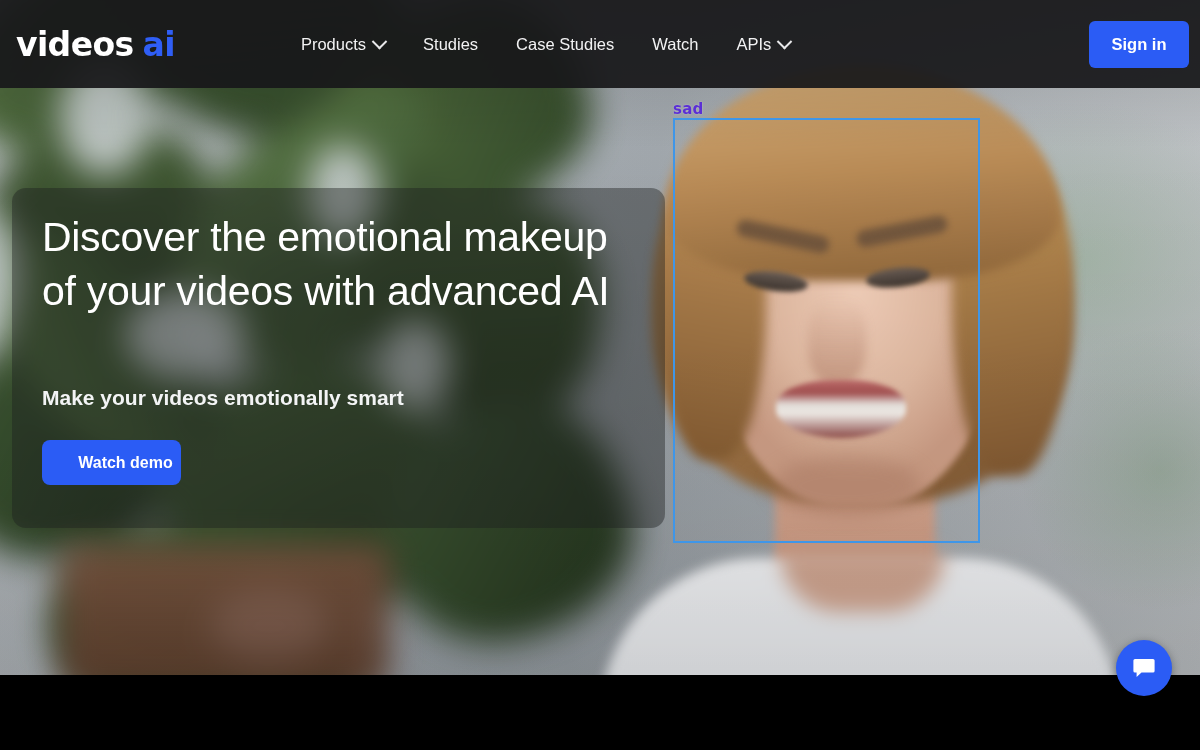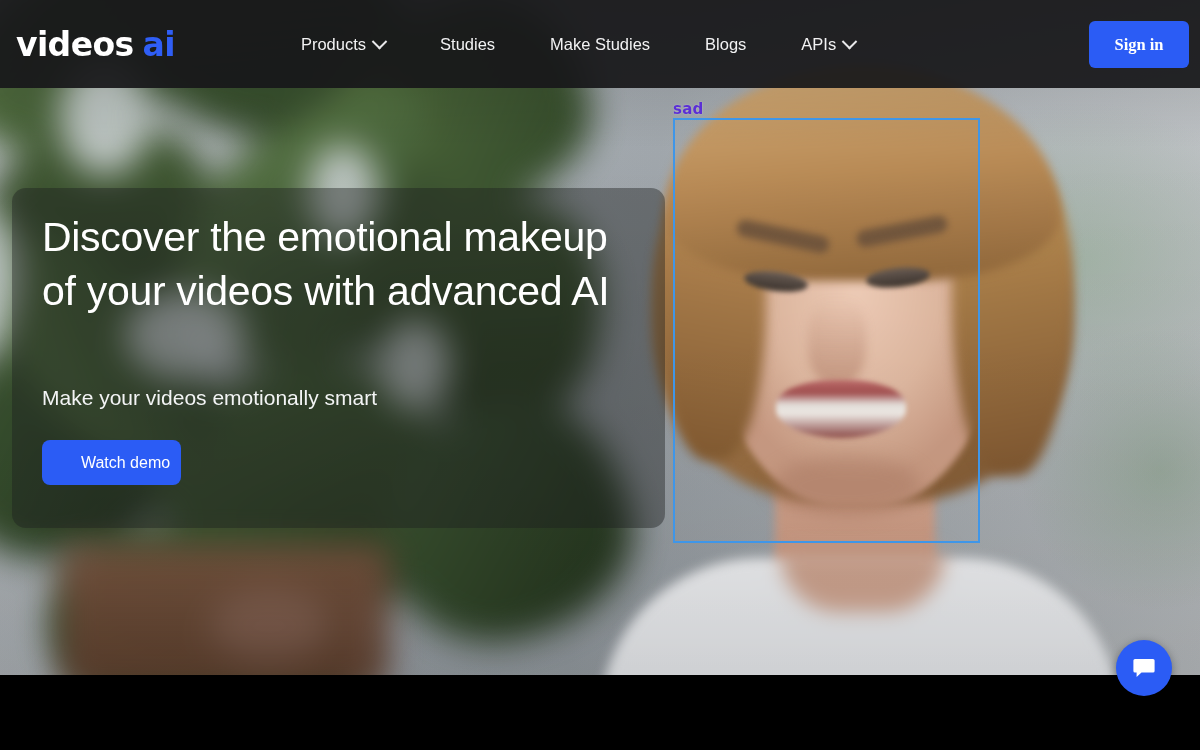--- a/index.html
+++ b/index.html
@@ -262,21 +262,21 @@
     display: flex;
     align-items: baseline;
     gap: 9px;
     font-family: "DejaVu Sans", sans-serif;
   }
   .logo .ai { color: #2f5ef6; }
 
   .nav {
     display: flex;
     align-items: flex-end;
-    gap: 17px;
+    gap: 0;
     margin-left: 107px;
   }
   .nav-item {
     display: flex;
     align-items: center;
     gap: 8px;
     color: #f2f2f3;
     font-size: 16.5px;
     padding: 10px 19px;
     cursor: pointer;
@@ -291,21 +291,21 @@
   .signin {
     position: absolute;
     right: 11px; top: 21px;
     width: 100px; height: 47px;
     background: #2b5cf5;
     color: #fff;
     border: none;
     border-radius: 6px;
     font-size: 16.5px;
     font-weight: 700;
-    font-family: Liberation Serif, serif;
+    font-family: Liberation Sans, sans-serif;
     cursor: pointer;
   }
 
   
   .hero-card {
     position: absolute;
     left: 12px; top: 188px;
     width: 653px; height: 340px;
     background: rgba(28,30,32,.42);
     border-radius: 14px;
@@ -319,32 +319,32 @@
     font-size: 41px;
     line-height: 54px;
     font-weight: 400;
     letter-spacing: -0.3px;
   }
   .hero-sub {
     position: absolute;
     left: 30px; top: 198px;
     color: #f3f4f5;
     font-size: 21px;
-    font-weight: 400;
+    font-weight: 700;
   }
   .watch-btn {
     position: absolute;
     left: 30px; top: 252px;
     width: 139px; height: 45px;
     background: #2b5cf5;
     color: #fff;
     border: none;
     border-radius: 8px;
     font-size: 16px;
-    font-weight: 400;
+    font-weight: 700;
     font-family: "Liberation Sans", sans-serif;
     cursor: pointer;
     padding-left: 28px;
   }
 
   
   .bottom-bar {
     position: absolute;
     left: 0; top: 675px;
     width: 1200px; height: 75px;
@@ -446,24 +446,24 @@
 
     <nav class="nav">
       <div class="nav-item">
         <span>Products</span>
         <span class="chev"></span>
       </div>
       <div class="nav-item">
         <span>Studies</span>
       </div>
       <div class="nav-item">
-        <span>Make Studies</span>
+        <span>Case Studies</span>
       </div>
       <div class="nav-item">
-        <span>Blogs</span>
+        <span>Watch</span>
       </div>
       <div class="nav-item">
         <span>APIs</span>
         <span class="chev"></span>
       </div>
     </nav>
 
     <button class="signin">Sign in</button>
   </div>
 

